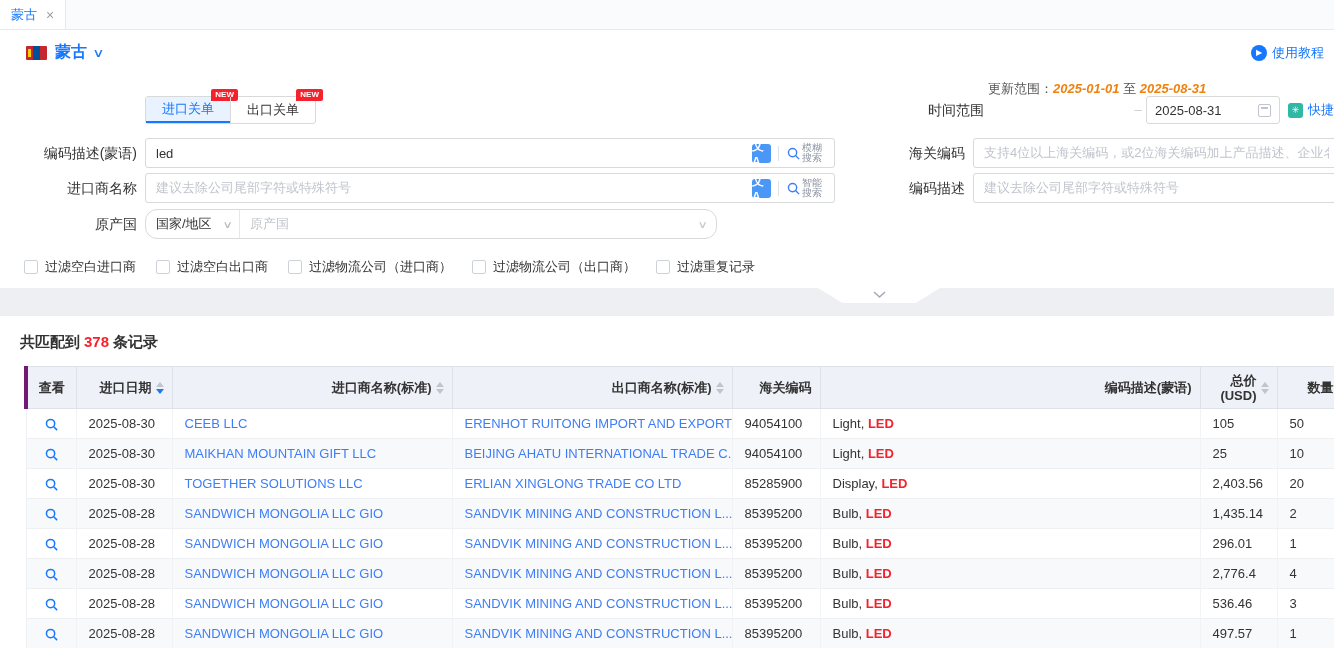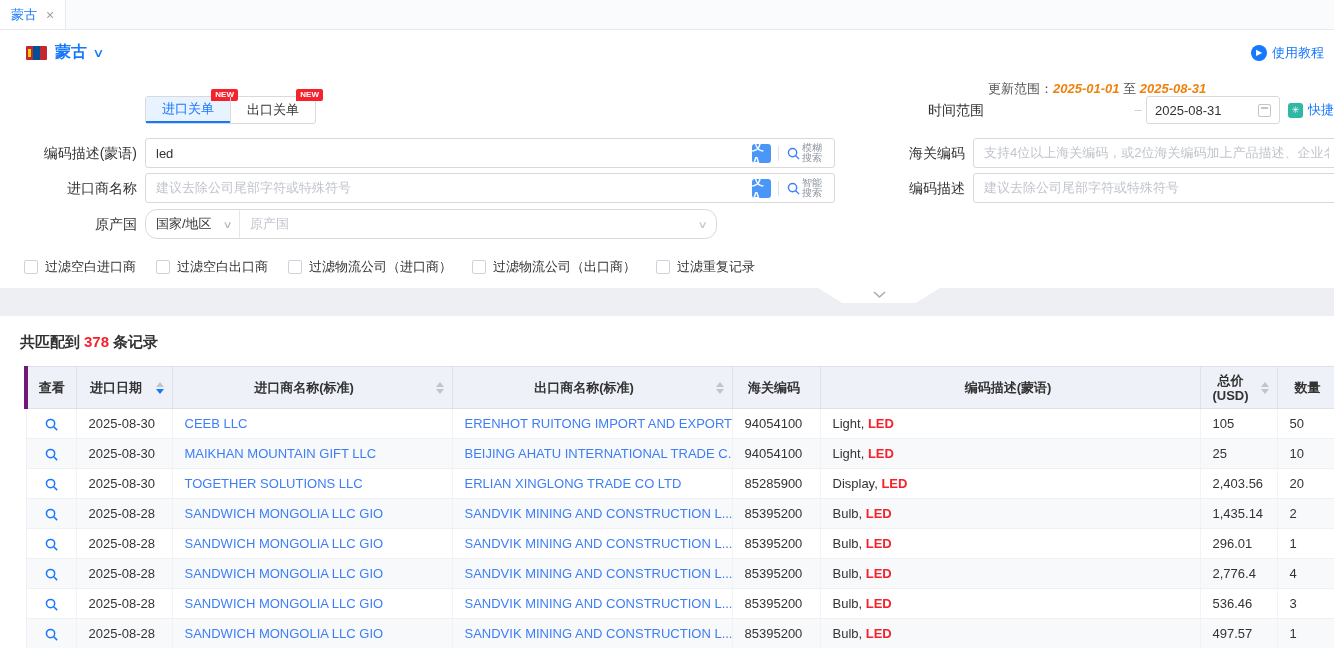--- a/index.html
+++ b/index.html
@@ -63,21 +63,21 @@
   
   .band { position:absolute; top:288px; left:0; width:1334px; height:28px; background:#edeff3; }
   .notch { position:absolute; left:818px; top:0; width:122px; height:15px; background:#fff; clip-path:polygon(0 0,100% 0,80% 100%,20% 100%); display:flex; align-items:flex-start; justify-content:center; cursor:pointer; }
 
   
   .results { position:absolute; top:316px; left:0; width:1095px; height:332px; background:#fff;border-radius:14px; }
   .summary { position:absolute; left:20px; top:17px; font-size:15px; font-weight:bold; color:#333; }
   .summary b { color:#f5222d; padding:0 4px; }
 
   table.grid { position:absolute; left:24px; top:50px; width:1316px; border-collapse:collapse; table-layout:fixed; }
-  .grid thead th { height:42px; background:#eef1f7; border:1px solid #dde1ea; border-left:none; font-size:13px; color:#333; font-weight:bold; text-align:center; padding:0 8px 0 4px; }
+  .grid thead th { height:42px; background:#eef1f7; border:1px solid #dde1ea; border-left:none; font-size:13px; color:#333; font-weight:bold; text-align:right; padding:0 8px 0 4px; }
   .grid thead th:first-child { border-left:4px solid #701a75; text-align:center; padding:0; }
   .hcell { display:flex; align-items:center; }
   .hcell .lbl { flex:1; }
   .two span { display:block; line-height:15px; }
   .sort { display:inline-flex; flex-direction:column; gap:2px; margin-left:4px; cursor:pointer; }
   .s-up { width:0; height:0; border-left:4px solid transparent; border-right:4px solid transparent; border-bottom:5px solid #c0c4cc; }
   .s-dn { width:0; height:0; border-left:4px solid transparent; border-right:4px solid transparent; border-top:5px solid #c0c4cc; }
   .s-dn.on { border-top-color:#1677ff; }
 
   .grid tbody td { height:30px; border-bottom:1px solid #eef0f3; border-right:1px solid #f2f3f6; font-size:13px; color:#333; padding:0 8px 0 12px; white-space:nowrap; overflow:hidden; }

